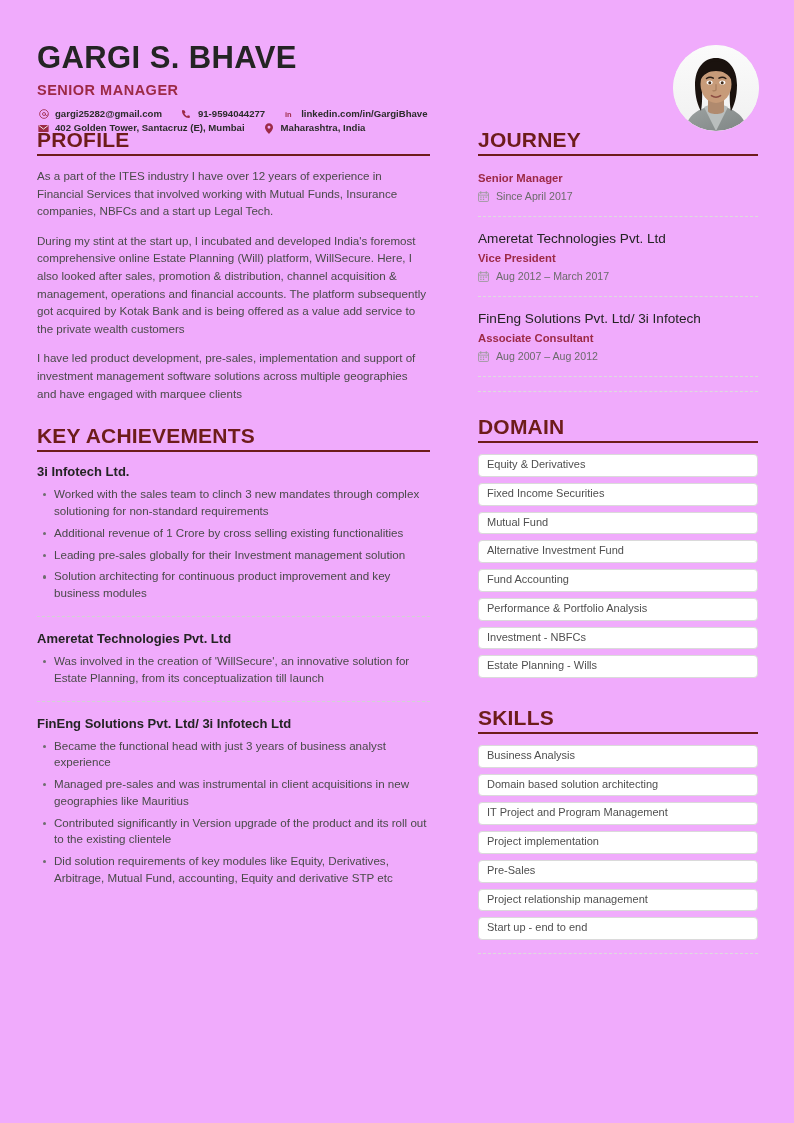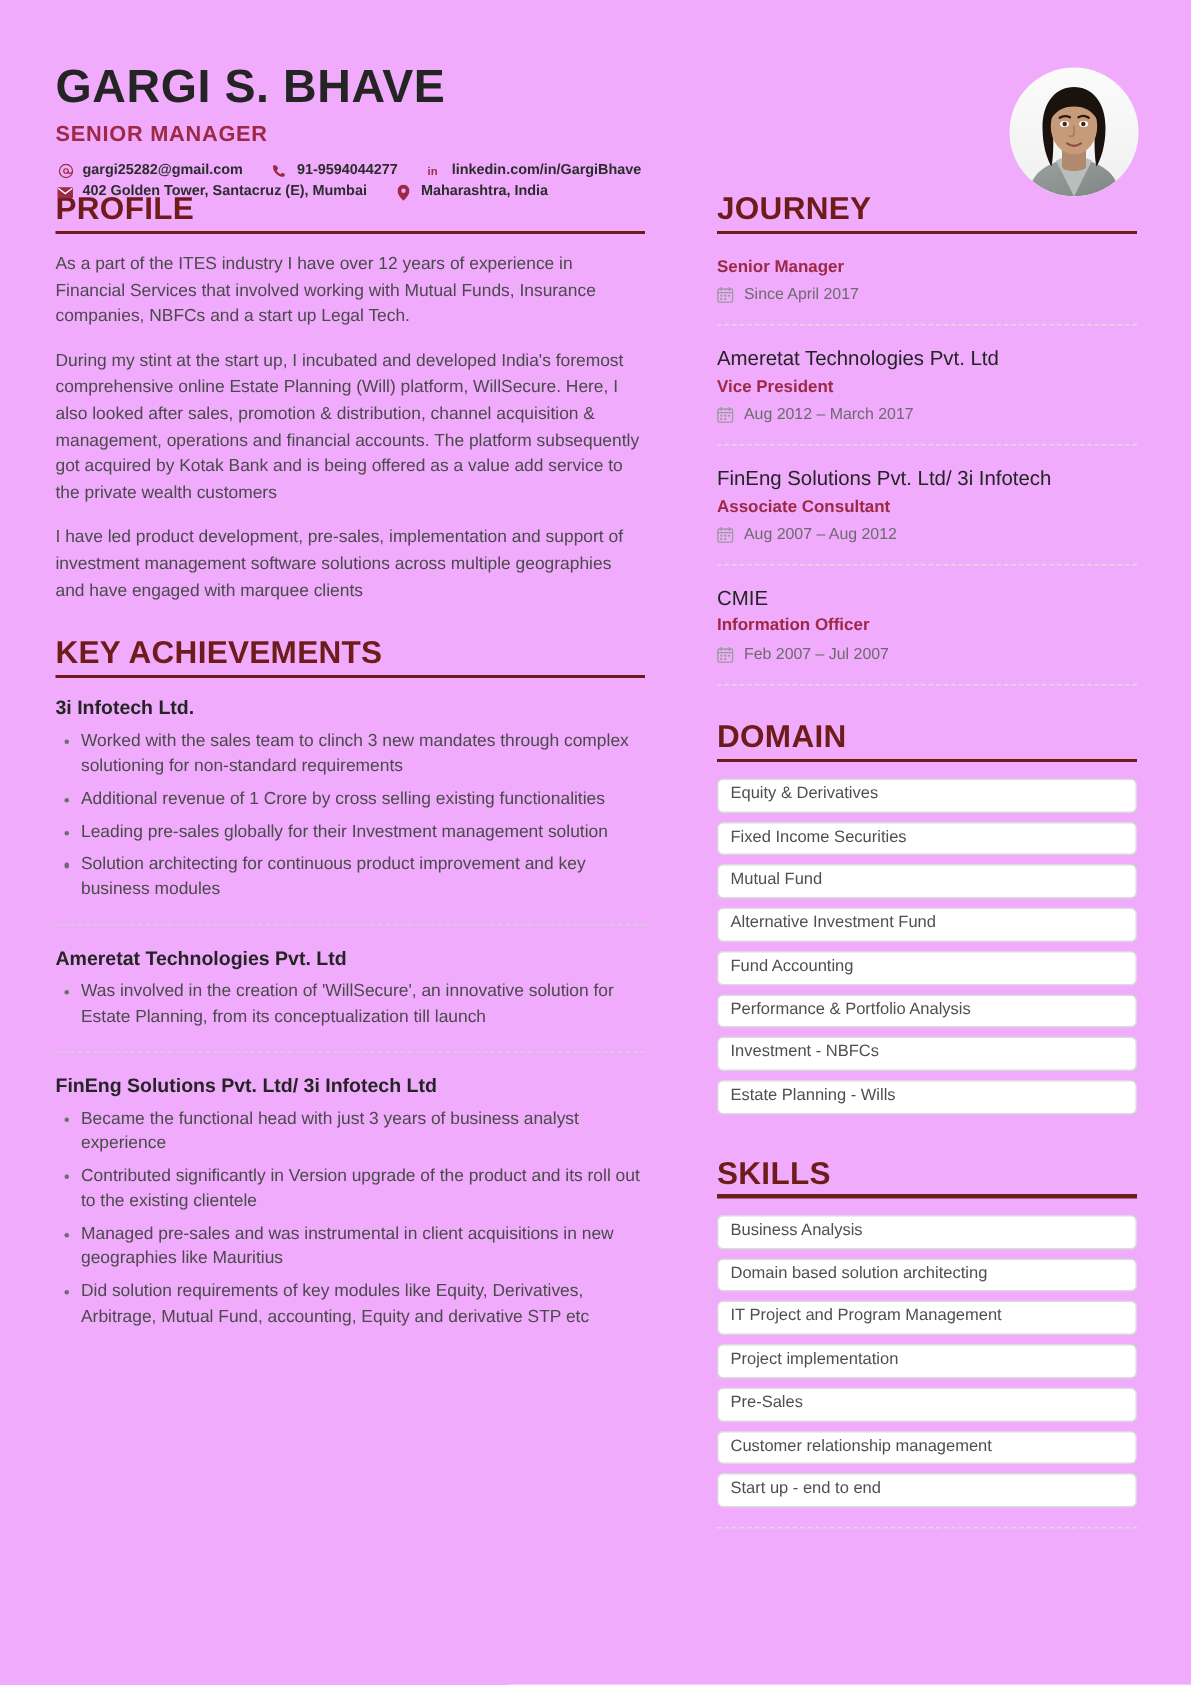--- a/index.html
+++ b/index.html
@@ -369,22 +369,22 @@
             <li>Was involved in the creation of 'WillSecure', an innovative solution for Estate Planning, from its conceptualization till launch</li>
           </ul>
         </div>
 
         <hr class="dash-sep">
 
         <div class="ach-group">
           <div class="ach-company">FinEng Solutions Pvt. Ltd/ 3i Infotech Ltd</div>
           <ul class="bullets">
             <li>Became the functional head with just 3 years of business analyst experience</li>
+            <li>Managed pre-sales and was instrumental in client acquisitions in new geographies like Mauritius</li>
             <li>Contributed significantly in Version upgrade of the product and its roll out to the existing clientele</li>
-            <li>Managed pre-sales and was instrumental in client acquisitions in new geographies like Mauritius</li>
             <li>Did solution requirements of key modules like Equity, Derivatives, Arbitrage, Mutual Fund, accounting, Equity and derivative STP etc</li>
           </ul>
         </div>
       </div>
     </div>
 
     <div class="col-right">
 
       <div class="section">
         <h2 class="section-title">JOURNEY</h2>
@@ -448,39 +448,20 @@
                   <rect x="3.2" y="11.2" width="2" height="1.8" fill="currentColor"></rect>
                   <rect x="7" y="11.2" width="2" height="1.8" fill="currentColor"></rect>
                 </svg>
             </span>
             <span>Aug 2007 – Aug 2012</span>
           </div>
         </div>
 
         <hr class="job-sep">
 
-        <div class="job">
-          <div class="job-company">CMIE</div>
-          <div class="job-title">Information Officer</div>
-          <div class="job-date">
-            <span class="cal-icon">
-              <svg width="11" height="11" viewBox="0 0 16 16">
-                  <rect x="0.8" y="2.4" width="14.4" height="12.8" rx="1.3" fill="none" stroke="currentColor" stroke-width="1.3"></rect>
-                  <path d="M0.8 6h14.4" stroke="currentColor" stroke-width="1.3"></path>
-                  <path d="M4 0.8v3M12 0.8v3" stroke="currentColor" stroke-width="1.3" stroke-linecap="round"></path>
-                  <rect x="3.2" y="8" width="2" height="1.8" fill="currentColor"></rect>
-                  <rect x="7" y="8" width="2" height="1.8" fill="currentColor"></rect>
-                  <rect x="10.8" y="8" width="2" height="1.8" fill="currentColor"></rect>
-                  <rect x="3.2" y="11.2" width="2" height="1.8" fill="currentColor"></rect>
-                  <rect x="7" y="11.2" width="2" height="1.8" fill="currentColor"></rect>
-                </svg>
-            </span>
-            <span>Feb 2007 – Jul 2007</span>
-          </div>
-        </div>
 
         <hr class="job-sep">
       </div>
 
       <div class="spacer-sm"></div>
 
       <div class="section">
         <h2 class="section-title">DOMAIN</h2>
         <div class="section-rule"></div>
         <div class="tags">
@@ -499,21 +480,21 @@
 
       <div class="section">
         <h2 class="section-title">SKILLS</h2>
         <div class="section-rule"></div>
         <div class="tags">
           <span class="tag">Business Analysis</span>
           <span class="tag">Domain based solution architecting</span>
           <span class="tag">IT Project and Program Management</span>
           <span class="tag">Project implementation</span>
           <span class="tag">Pre-Sales</span>
-          <span class="tag">Customer relationship management</span>
+          <span class="tag">Project relationship management</span>
           <span class="tag">Start up - end to end</span>
         </div>
         <hr class="tail-sep">
       </div>
 
     </div>
   </div>
 </div>
 
 </body></html>

